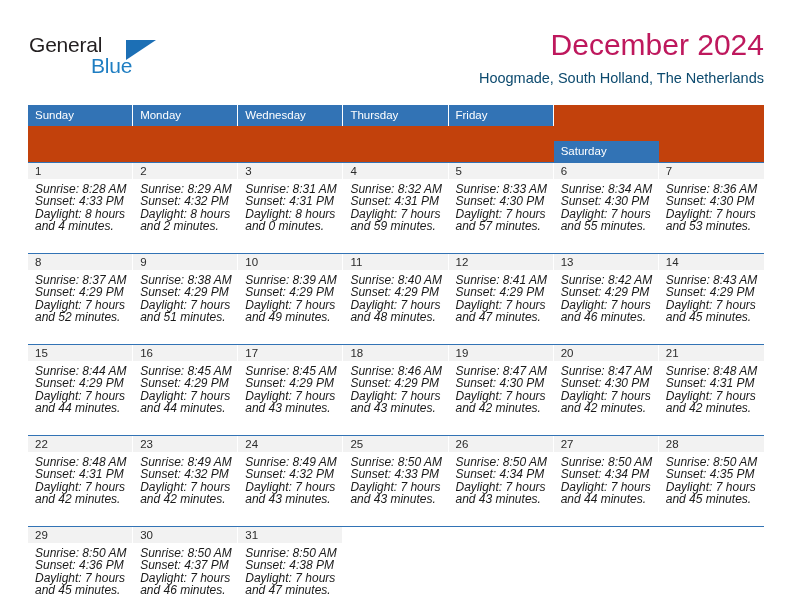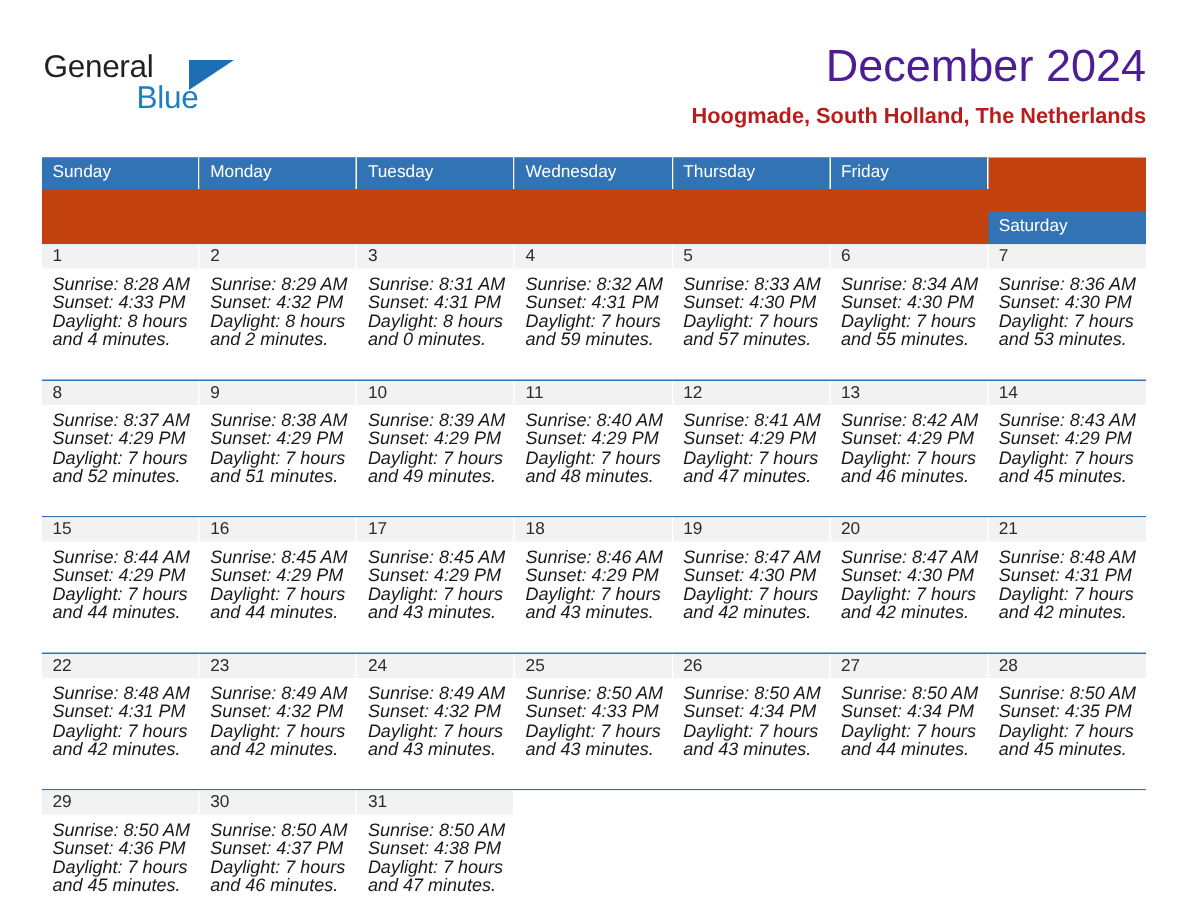--- a/index.html
+++ b/index.html
@@ -67,28 +67,28 @@
   .title-block {
     position: absolute;
     right: 0;
     top: 0;
     text-align: right;
     width: 520px;
   }
   .cal-title {
     font-size: 30px;
     font-weight: normal;
-    color: #4c1d95;
+    color: #be185d;
     line-height: 38px;
     white-space: nowrap;
   }
   .cal-subtitle {
     font-size: 14.5px;
-    font-weight: bold;
-    color: #b91c1c;
+    font-weight: normal;
+    color: #0c4a6e;
     line-height: 20px;
     margin-top: 4px;
     white-space: nowrap;
   }
 
   
   .calendar {
     position: absolute;
     left: 28px;
     top: 105px;
@@ -167,21 +167,20 @@
       <div class="cal-subtitle">Hoogmade, South Holland, The Netherlands</div>
     </div>
 
   </div>
 
   <div class="calendar">
 
     <div class="weekday-row">
       <div class="weekday">Sunday</div>
       <div class="weekday">Monday</div>
-      <div class="weekday">Tuesday</div>
       <div class="weekday">Wednesday</div>
       <div class="weekday">Thursday</div>
       <div class="weekday">Friday</div>
       <div class="weekday">Saturday</div>
     </div>
 
     <div id="weeks-container">
         <div class="week-row">
           <div class="day-cell">
             <div class="day-number">1</div>

